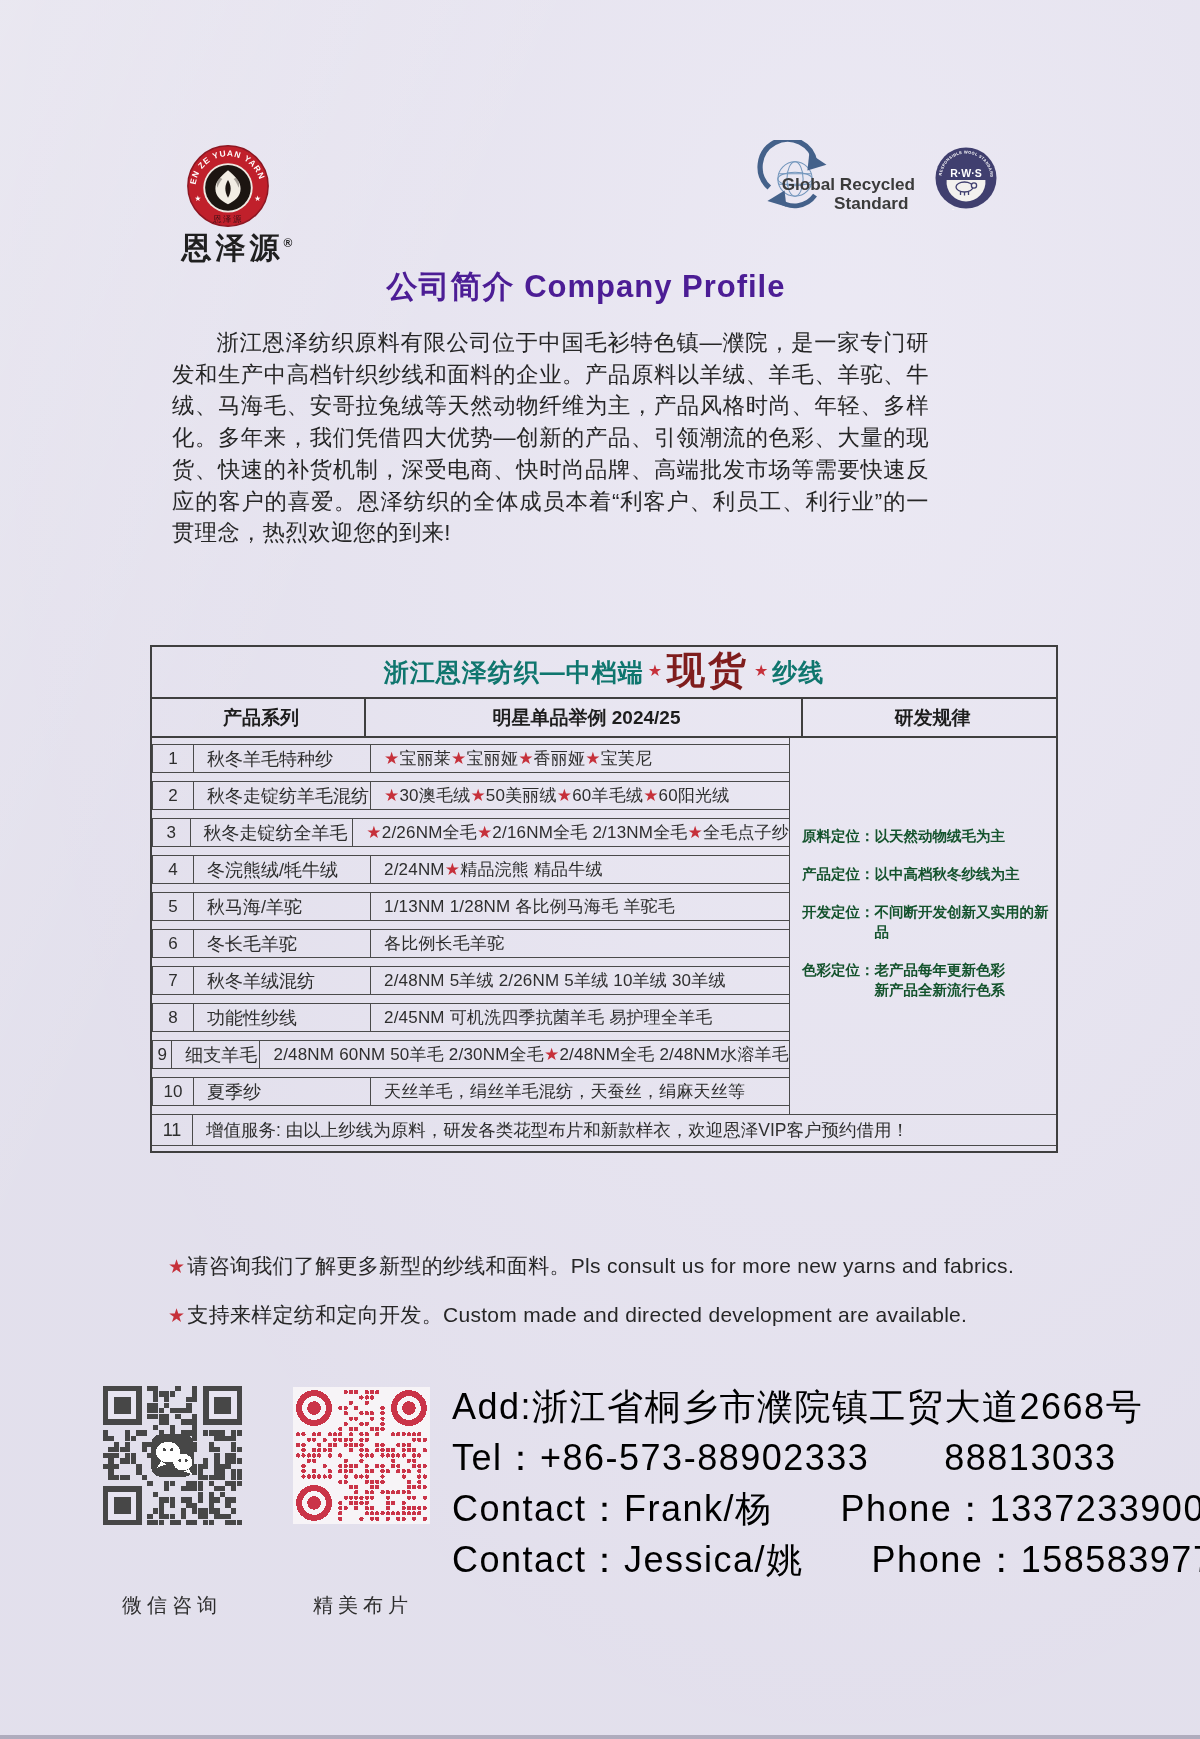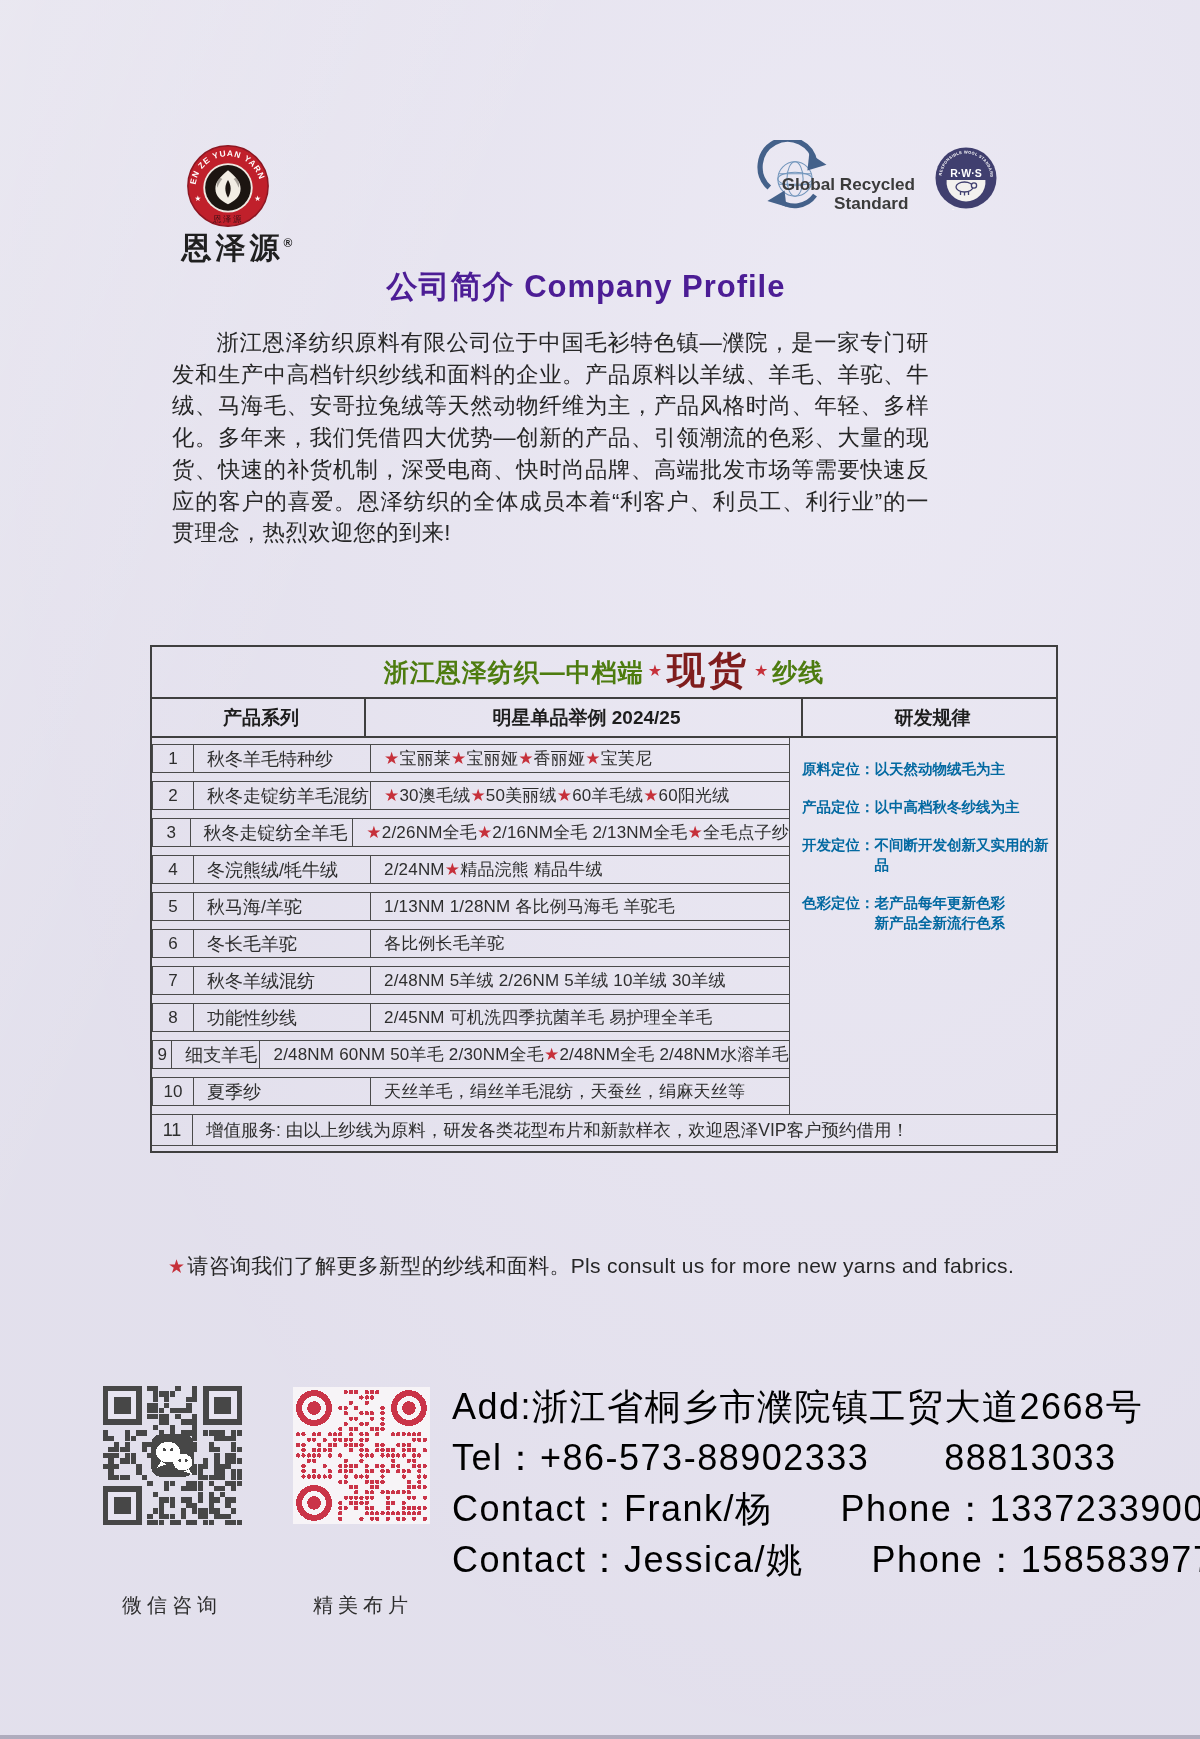--- a/index.html
+++ b/index.html
@@ -21,37 +21,37 @@
 
   .page-title{position:absolute;left:0;top:266px;width:1172px;text-align:center;
     font-size:31px;font-weight:600;letter-spacing:1px;color:#4c1d95;}
 
   .intro{position:absolute;left:172px;top:327px;width:757px;font-size:22.3px;line-height:31.7px;
     text-align:justify;text-indent:2em;letter-spacing:0.4px;color:#262626;}
 
   
   .tbl{position:absolute;left:150px;top:645px;width:904px;border:2px solid #3f3f3f;background:transparent;}
   .tbl-title{height:50px;border-bottom:2px solid #3f3f3f;display:flex;align-items:center;justify-content:center;}
-  .tt-main{font-size:25px;font-weight:bold;letter-spacing:1px;color:#4d7c0f;}
+  .tt-main{font-size:25px;font-weight:bold;letter-spacing:1px;color:#0f766e;}
   .tt-star{color:#c6303a;font-size:16px;margin:0 4px;position:relative;top:-2px;}
   .tt-hl{font-size:38px;font-weight:bold;color:#7f1d1d;letter-spacing:3px;margin:0 1px;position:relative;top:-2px;}
   .tbl-head{display:flex;height:37px;border-bottom:2px solid #3f3f3f;font-size:19px;font-weight:bold;color:#1d1d1d;}
   .th{display:flex;align-items:center;justify-content:center;padding-left:6px;}
   .th1{width:206px;border-right:2px solid #3f3f3f;}
   .th2{width:429px;border-right:2px solid #3f3f3f;}
   .th3{flex:1;}
   .tbl-body{display:flex;align-items:stretch;}
   .rows-col{width:637px;padding-top:6px;border-right:1.5px solid #4a4a4a;}
   .trow{display:flex;height:27px;border:1.5px solid #4a4a4a;border-right:none;margin-bottom:8px;}
   .tc-num{width:40px;border-right:1.5px solid #4a4a4a;display:flex;align-items:center;justify-content:center;font-size:17px;}
   .tc-name{width:163px;border-right:1.5px solid #4a4a4a;display:flex;align-items:center;padding-left:13px;font-size:18px;white-space:nowrap;}
   .tc-ex{flex:1;display:flex;align-items:center;padding-left:13px;font-size:17px;letter-spacing:.2px;white-space:nowrap;}
   .star{color:#c6303a;}
-  .rd-col{flex:1;display:flex;flex-direction:column;justify-content:flex-start;
-    padding:12px 4px 26px 12px;font-weight:bold;font-size:14.5px;line-height:20px;color:#0369a1;}
+  .rd-col{flex:1;display:flex;flex-direction:column;justify-content:center;
+    padding:0 4px 26px 12px;font-weight:bold;font-size:14.5px;line-height:20px;color:#14532d;}
   .rd-item{display:flex;margin:9px 0;}
   .rd-label{white-space:nowrap;}
   .rd-text{white-space:pre-line;}
   .service-row{display:flex;height:30px;border-top:1.5px solid #4a4a4a;border-bottom:1.5px solid #4a4a4a;margin-bottom:5px;}
   .sc-num{width:40px;border-right:1.5px solid #4a4a4a;display:flex;align-items:center;justify-content:center;font-size:18px;}
   .sc-text{flex:1;display:flex;align-items:center;padding-left:13px;font-size:17.5px;white-space:nowrap;}
 
   .notes{position:absolute;left:168px;top:1242px;font-size:21px;line-height:48px;color:#262626;letter-spacing:.3px;}
   .note-line .star{font-size:19px;margin-right:2px;}
 
@@ -225,20 +225,21 @@
         </div>
     </div>
     <div class="service-row">
       <div class="sc-num">11</div>
       <div class="sc-text">增值服务: 由以上纱线为原料，研发各类花型布片和新款样衣，欢迎恩泽VIP客户预约借用！</div>
     </div>
   </div>
 
   <div class="notes">
       <div class="note-line"><span class="star">★</span>请咨询我们了解更多新型的纱线和面料。Pls consult us for more new yarns and fabrics.</div>
+      <div class="note-line"><span class="star">★</span>支持来样定纺和定向开发。Custom made and directed development are available.</div>
     </div>
 
   <div class="qr qr-wechat"><svg viewBox="-0.5 -0.5 26 26" width="100%" height="100%" shape-rendering="crispEdges">
         <g fill="#474747">
           <rect x="8" y="0" width="0.95" height="0.95"></rect>
           <rect x="9" y="0" width="0.95" height="0.95"></rect>
           <rect x="13" y="0" width="0.95" height="0.95"></rect>
           <rect x="16" y="0" width="0.95" height="0.95"></rect>
           <rect x="9" y="1" width="0.95" height="0.95"></rect>
           <rect x="10" y="1" width="0.95" height="0.95"></rect>

